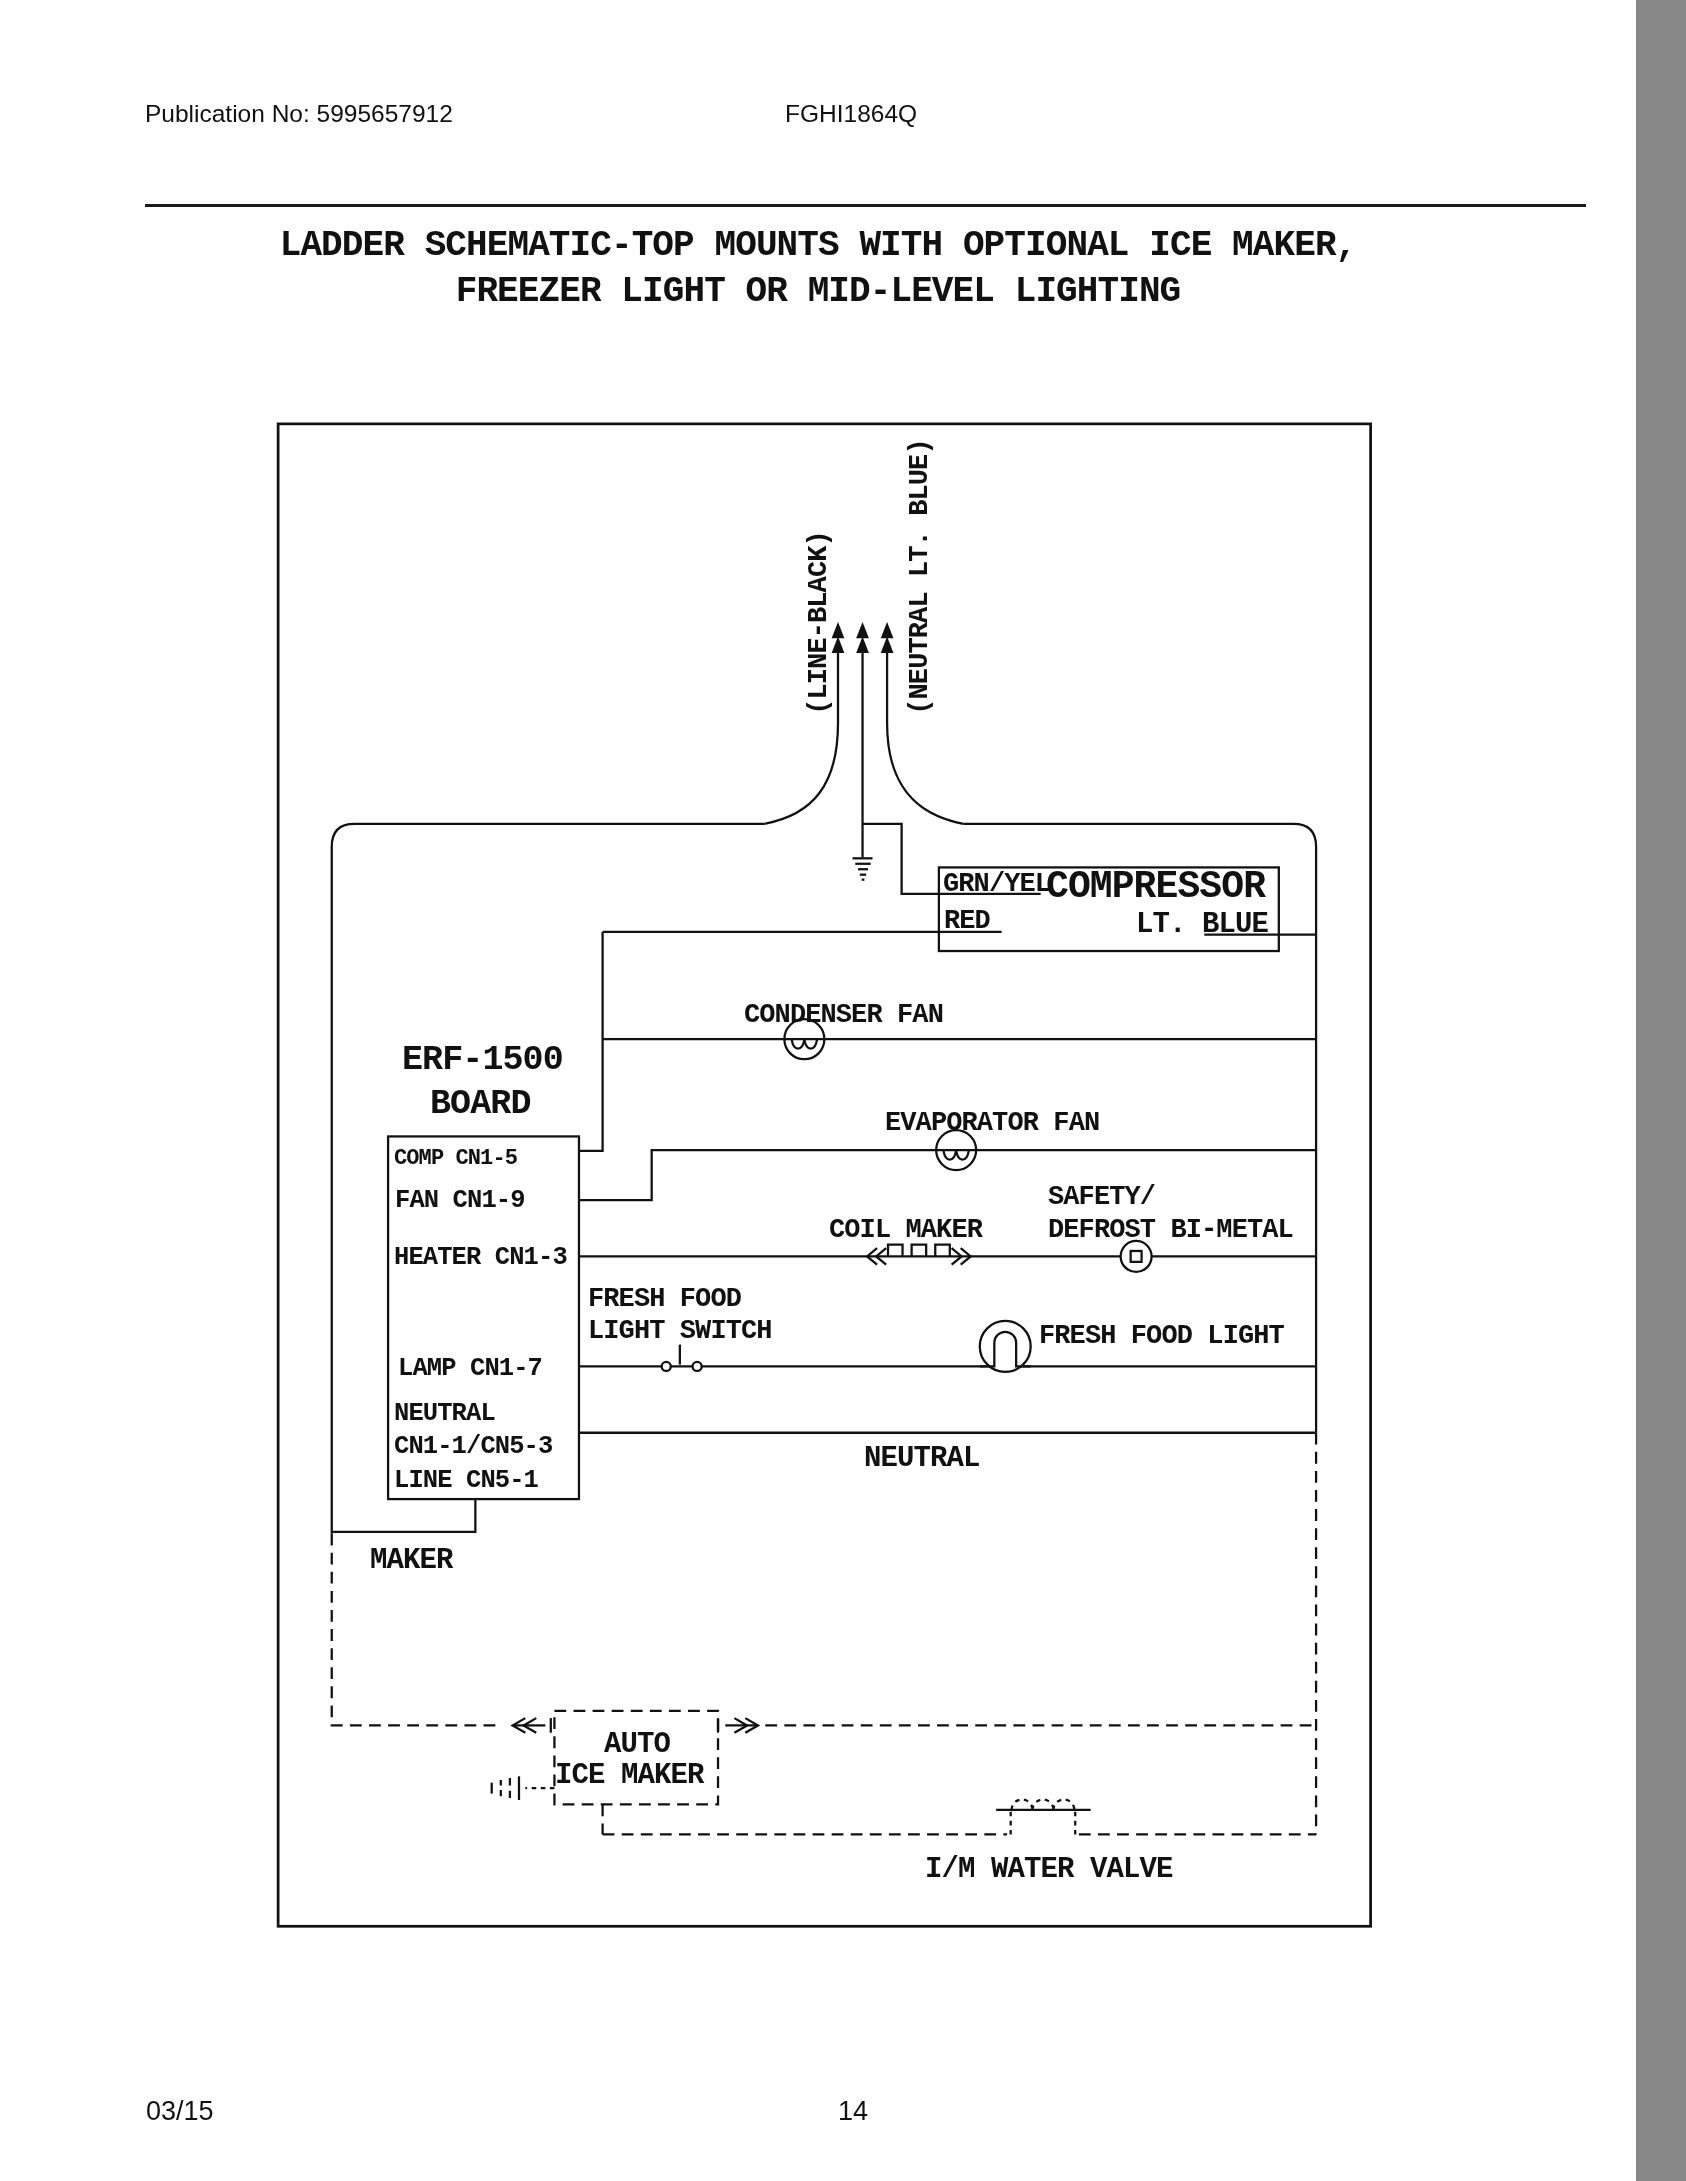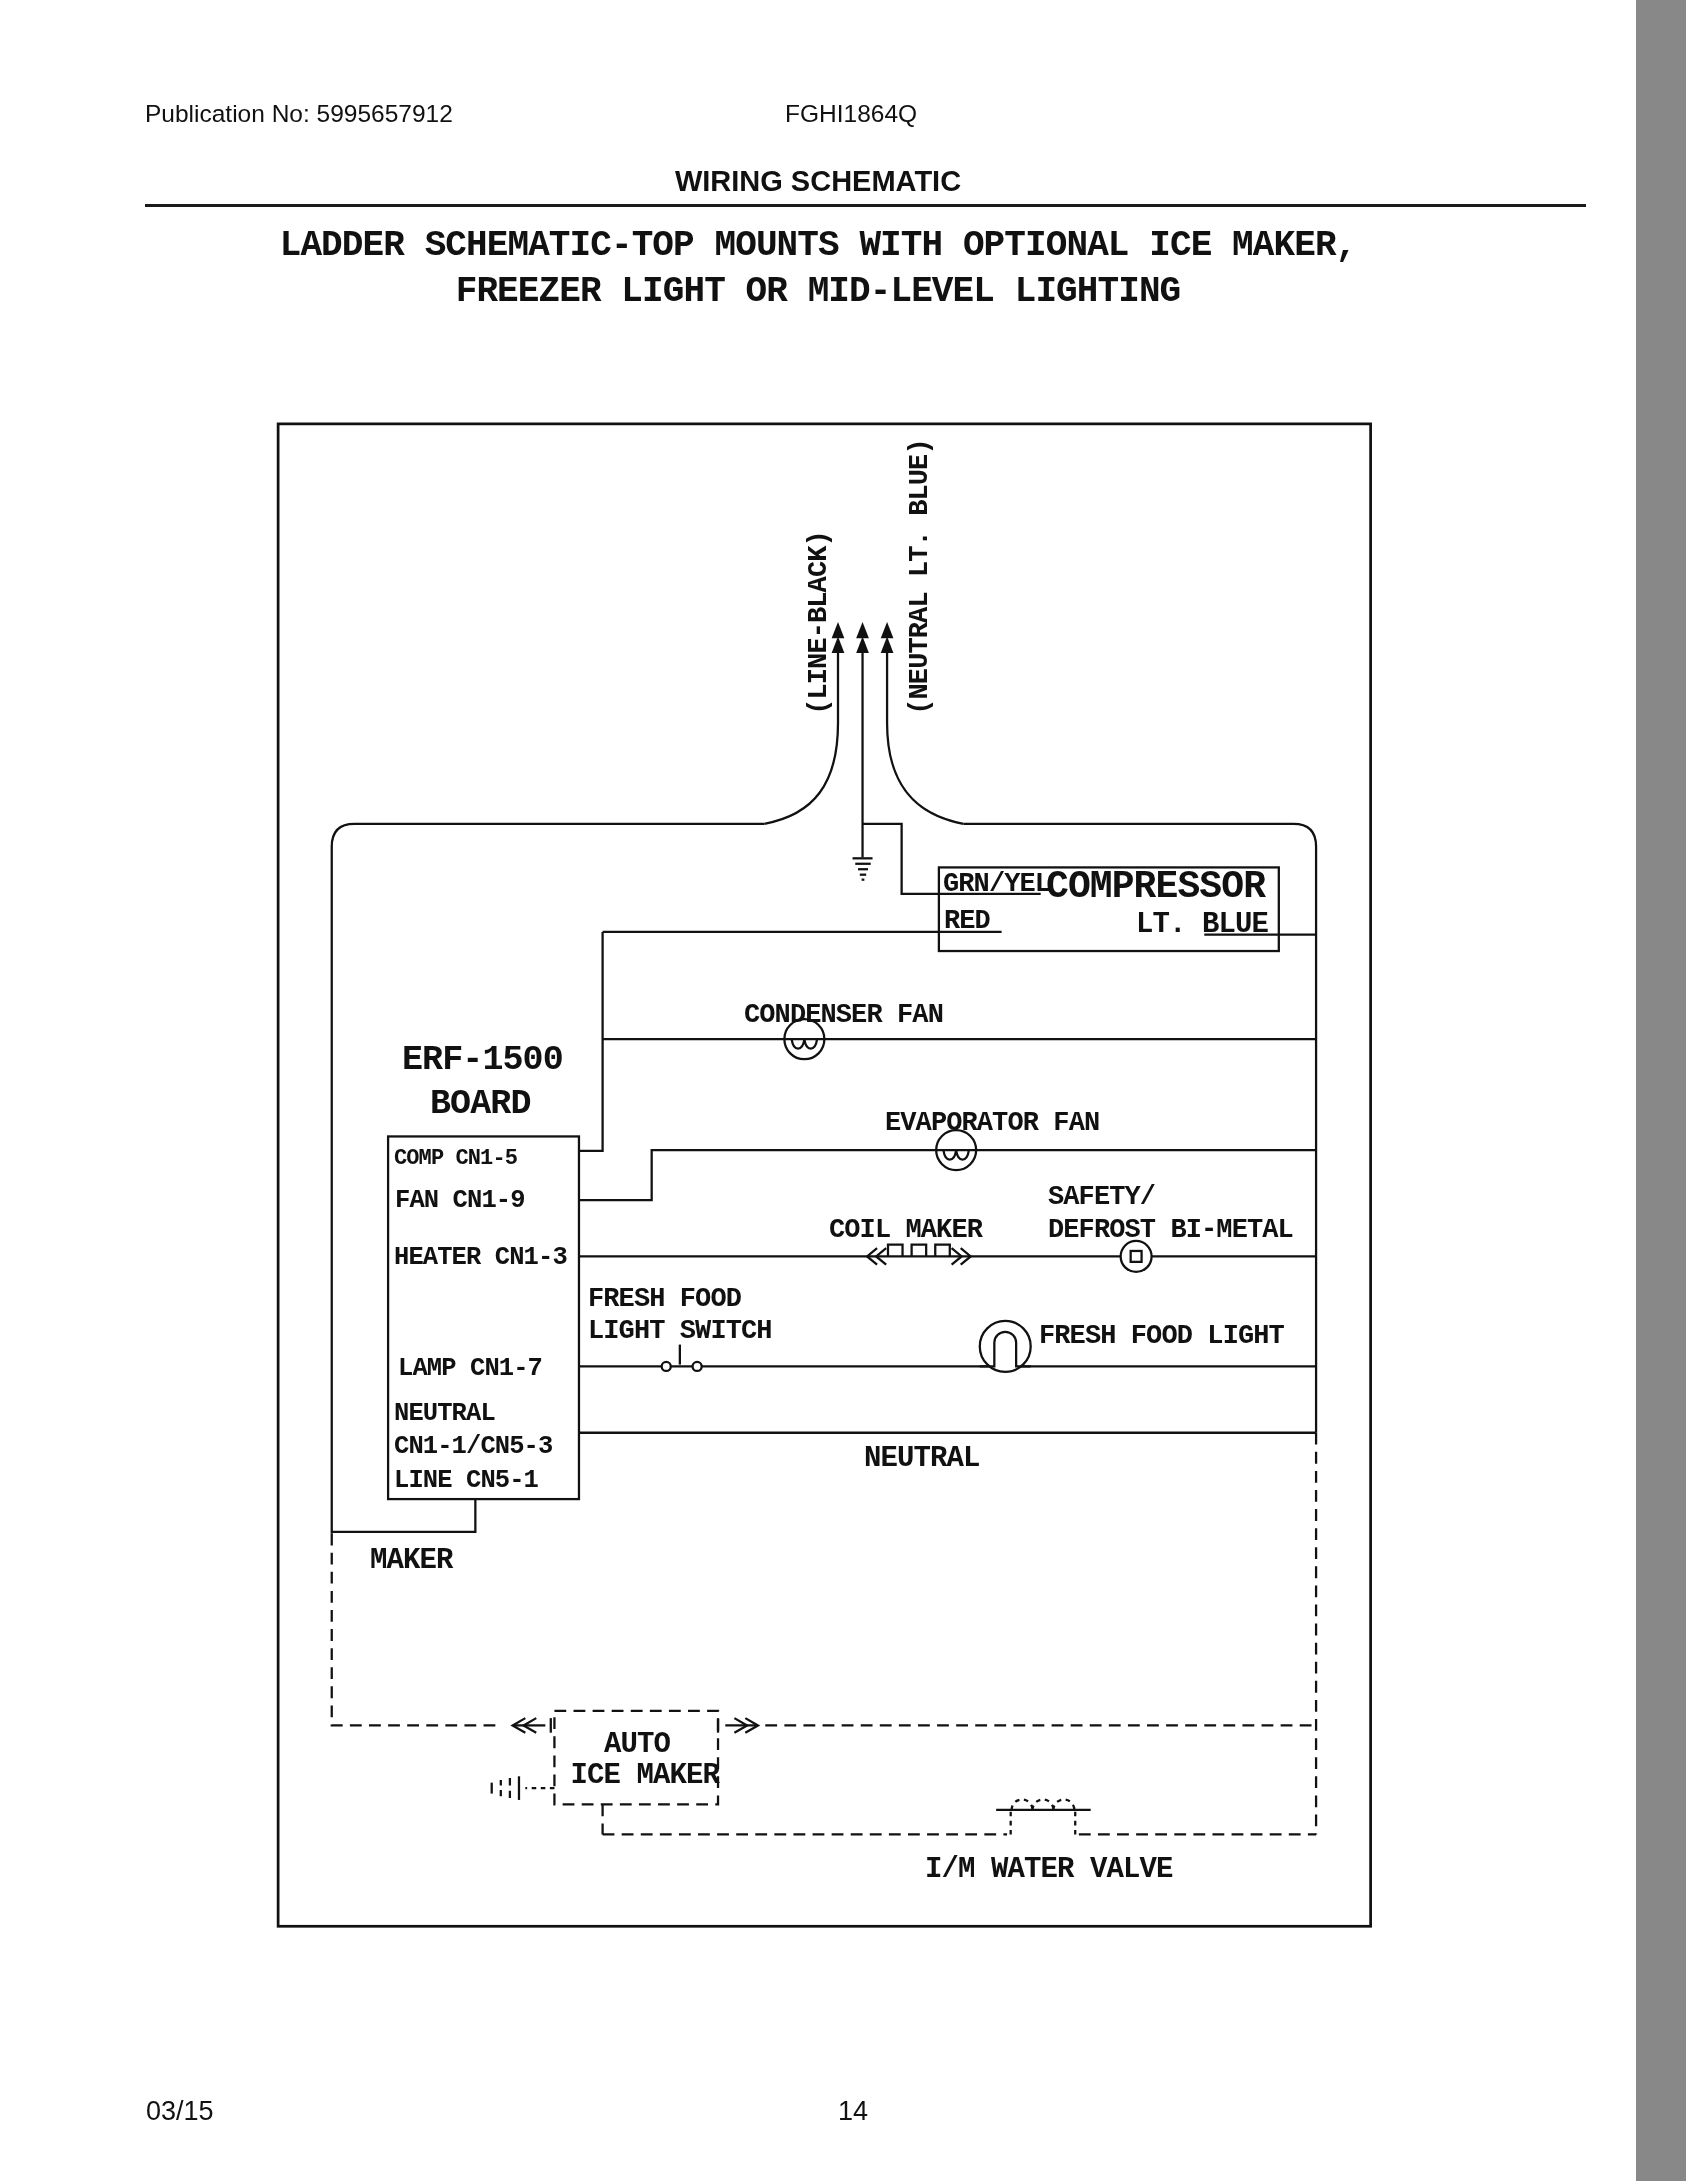--- a/index.html
+++ b/index.html
@@ -135,21 +135,20 @@
       <path class="w dash" d="M663,2018 L1108,2018"></path>
       <path class="w dashs" d="M1112,2018 L1112,1991 M1183,2018 L1183,1991"></path>
       <path class="w" d="M1096,1991 L1200,1991"></path>
       <path class="w dashs" d="M1113,1991 A11,11 0 1 1 1136,1991 M1136,1991 A11,11 0 1 1 1159,1991 M1159,1991 A11,11 0 1 1 1182,1991"></path>
       <path class="w dash" d="M1187,2018 L1448,2018"></path>
     </g>
   </svg>
 
   <div class="abs sans" style="left:145px;top:100px;font-size:24.5px;">Publication No: 5995657912</div>
   <div class="abs sans" style="left:785px;top:100px;font-size:24.5px;">FGHI1864Q</div>
-  <div class="abs sans ctr" style="top:165px;font-size:29px;font-weight:bold;">WIRING SCHEMATIC</div>
   <div class="rule" style="left:145px;top:204px;width:1441px;height:2.7px;"></div>
 
   <div class="abs mono ctr" style="top:271px;font-size:36px;">FREEZER LIGHT OR MID-LEVEL LIGHTING</div>
   <div class="abs mono ctr" style="top:225px;font-size:36px;">LADDER SCHEMATIC-TOP MOUNTS WITH OPTIONAL ICE MAKER,</div>
 
   <div class="abs mono rot" style="left:710px;top:608px;width:218px;font-size:27px;">(LINE-BLACK)</div>
   <div class="abs mono rot" style="left:772px;top:562px;width:295px;font-size:27px;">(NEUTRAL LT. BLUE)</div>
 
   <div class="abs mono" style="left:943px;top:869px;font-size:27px;">GRN/YEL</div>
   <div class="abs mono" style="left:1046px;top:865px;font-size:38px;">COMPRESSOR</div>
@@ -172,20 +171,20 @@
   <div class="abs mono" style="left:394px;top:1243px;font-size:25.5px;">HEATER CN1-3</div>
   <div class="abs mono" style="left:398px;top:1354px;font-size:25.5px;">LAMP CN1-7</div>
   <div class="abs mono" style="left:394px;top:1399px;font-size:25.5px;">NEUTRAL</div>
   <div class="abs mono" style="left:394px;top:1432px;font-size:25.5px;text-align:right;">CN1-1/CN5-3</div>
   <div class="abs mono" style="left:394px;top:1466px;font-size:25.5px;">LINE CN5-1</div>
 
   <div class="abs mono" style="left:864px;top:1442px;font-size:29px;">NEUTRAL</div>
   <div class="abs mono" style="left:370px;top:1544px;font-size:29px;">MAKER</div>
 
   <div class="abs mono" style="left:555px;top:1728px;width:164px;text-align:center;font-size:29px;">AUTO</div>
-  <div class="abs mono" style="left:555px;top:1759px;width:164px;text-align:right;font-size:29px;">ICE MAKER</div>
+  <div class="abs mono" style="left:555px;top:1759px;width:164px;text-align:left;font-size:29px;">ICE MAKER</div>
   <div class="abs mono" style="left:925px;top:1853px;font-size:29px;">I/M WATER VALVE</div>
 
   <div class="abs sans" style="left:146px;top:2096px;font-size:27px;">03/15</div>
   <div class="abs sans" style="left:838px;top:2096px;font-size:27px;">14</div>
 
 </div>
 
 
 </body></html>

